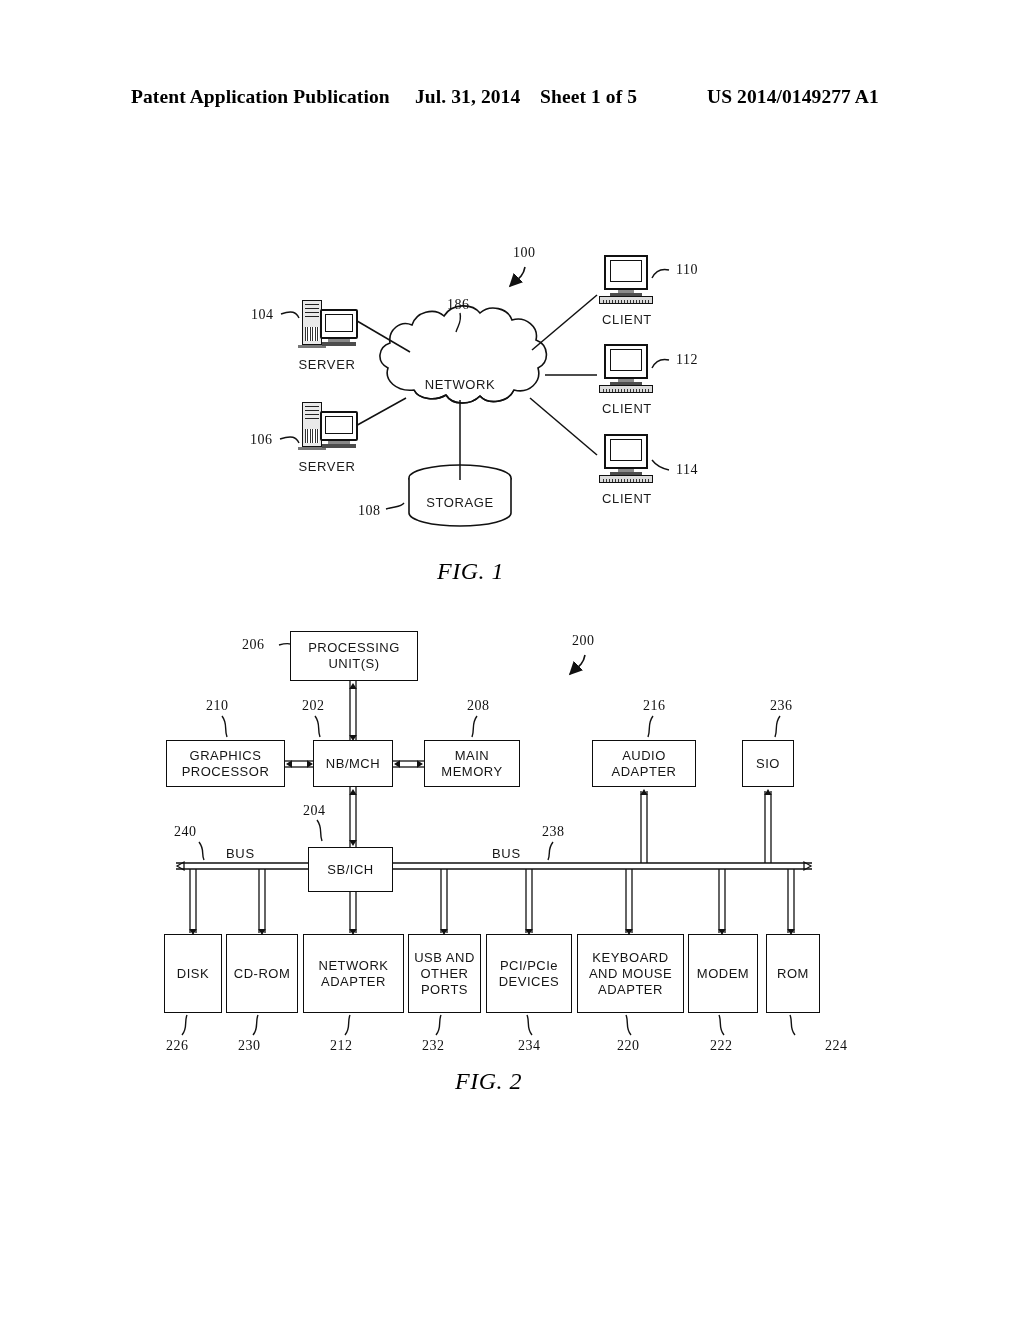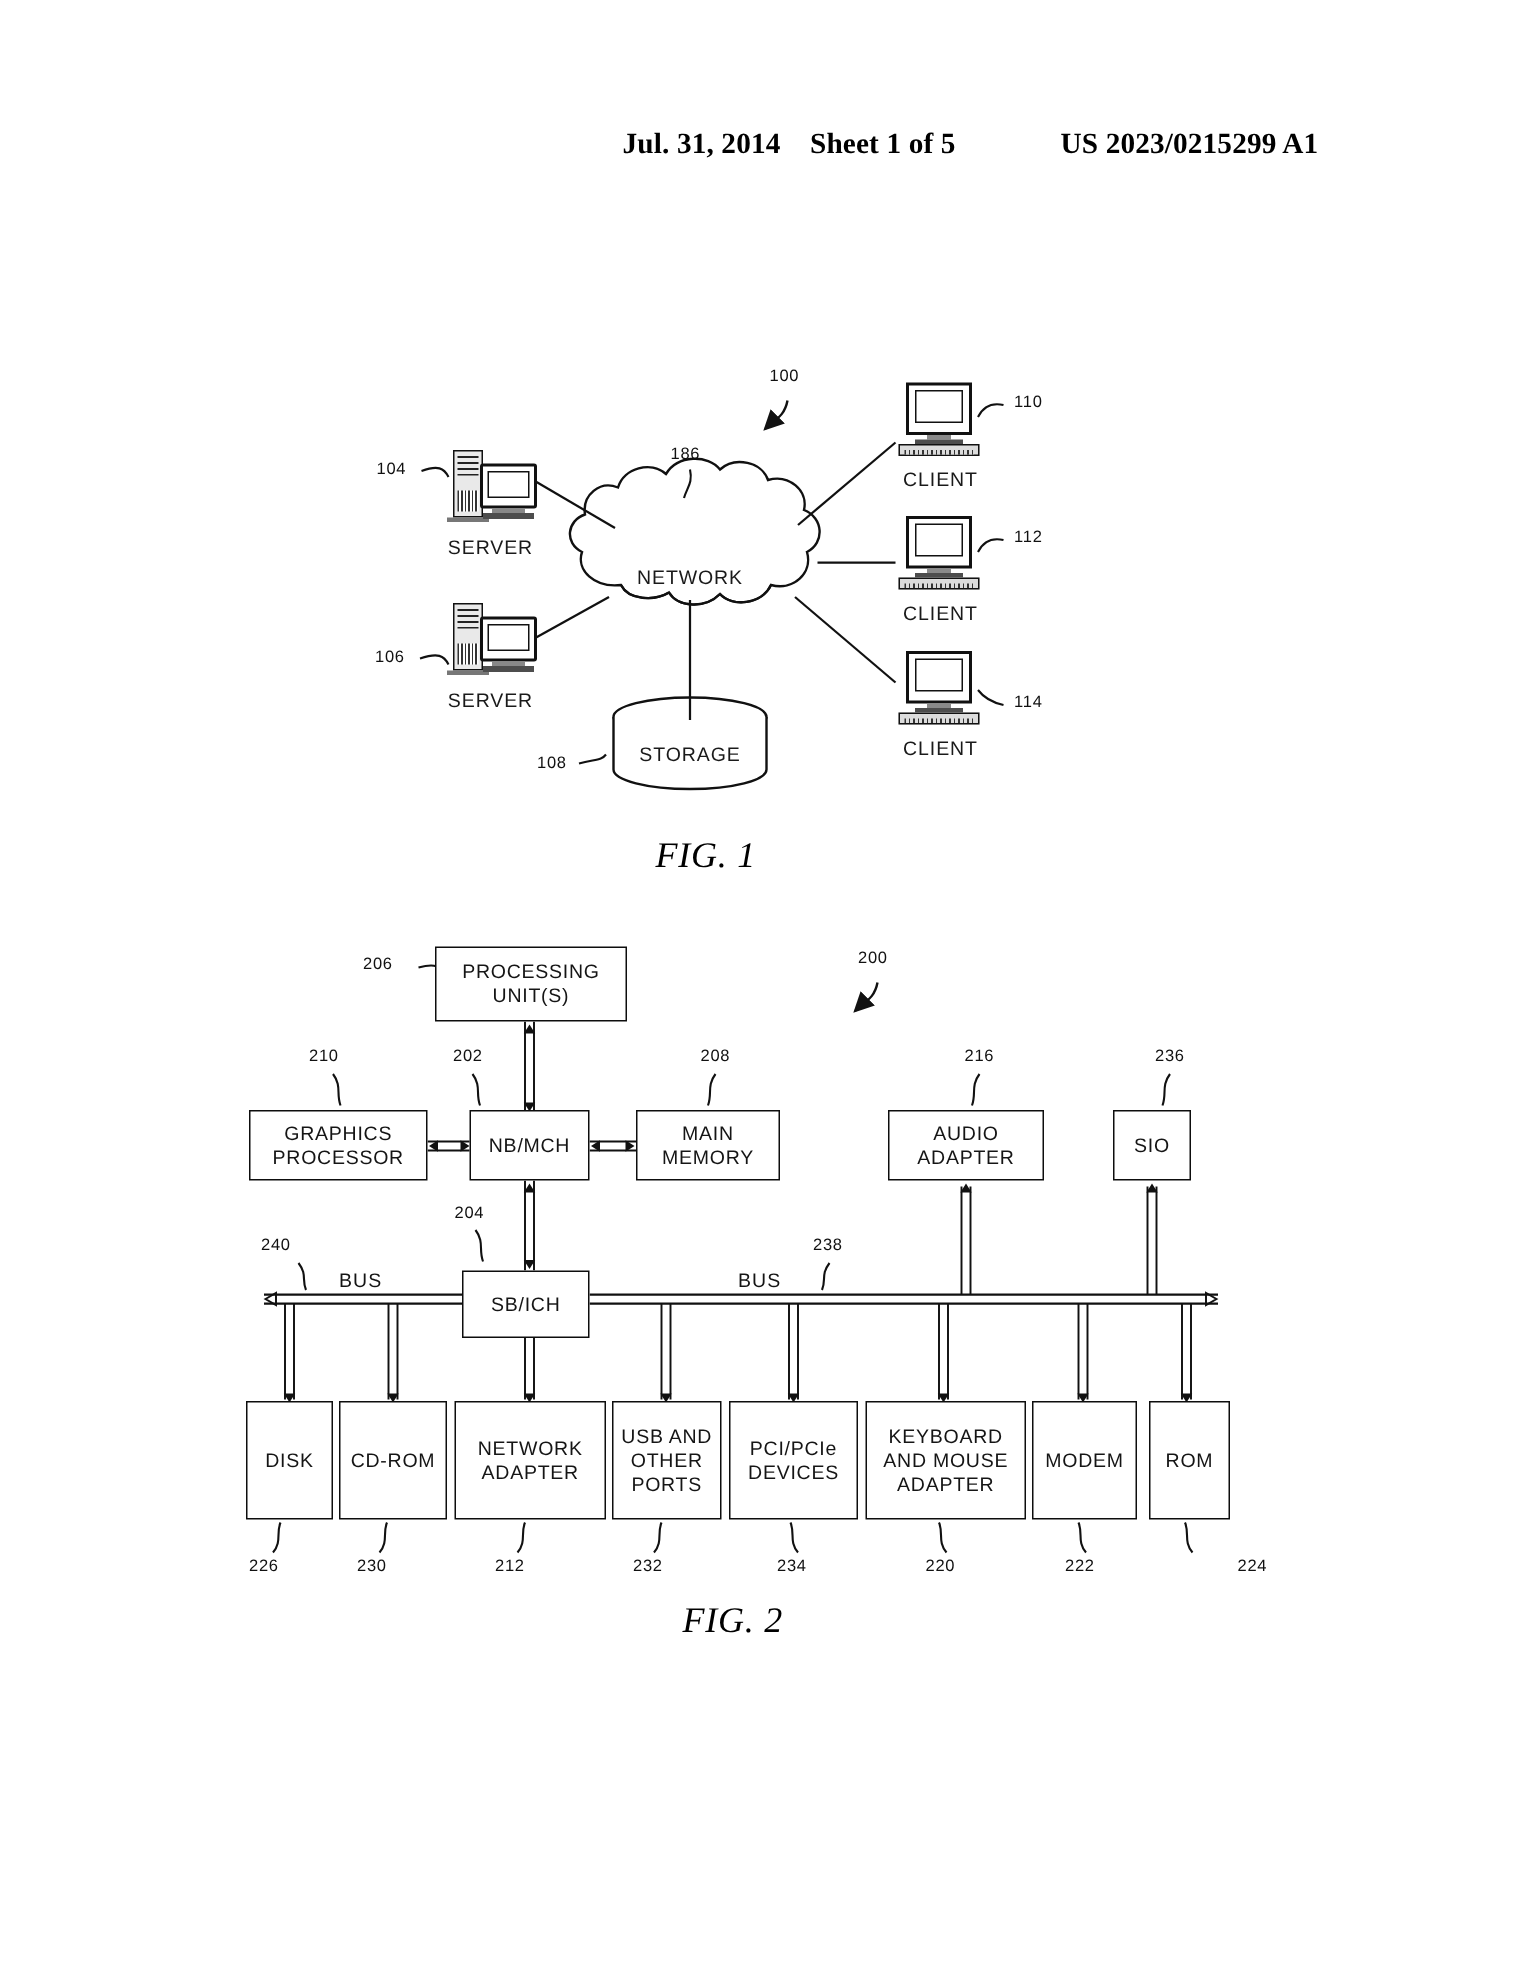--- a/index.html
+++ b/index.html
@@ -58,22 +58,22 @@
     position: absolute;
     font-family: "Liberation Sans", sans-serif;
     font-size: 13px;
     letter-spacing: 0.6px;
     text-align: center;
     white-space: nowrap;
     color: #1a1a1a;
   }
   .ref-num {
     position: absolute;
-    font-family: Liberation Sans, sans-serif;
-    font-size: 11px;
+    font-family: Liberation Serif, serif;
+    font-size: 14px;
     letter-spacing: 0.5px;
     white-space: nowrap;
     color: #111;
   }
 
   
   .icon-server {
     position: absolute;
     width: 62px;
     height: 50px;
@@ -176,23 +176,24 @@
     font-family: "Liberation Sans", sans-serif;
     font-size: 13px;
     letter-spacing: 0.7px;
     color: #151515;
   }
 </style>
 </head>
 <body>
 
 <div id="pub-header">
+  <span class="h-title">Patent Application Publication</span>
   <span class="h-date">Jul. 31, 2014</span>
   <span class="h-sheet">Sheet 1 of 5</span>
-  <span class="h-num">US 2023/0215299 A1</span>
+  <span class="h-num">US 2014/0149277 A1</span>
 </div>
 
 <svg class="fig-canvas" width="1024" height="1320" viewBox="0 0 1024 1320" xmlns="http://www.w3.org/2000/svg">
   <defs>
     <marker id="solidArrow" markerWidth="9" markerHeight="9" refX="7.5" refY="4.2" orient="auto">
       <path d="M0,0 L8.5,4.2 L0,8.4 z" fill="#111"></path>
     </marker>
     <marker id="openArrowR" markerWidth="10" markerHeight="10" refX="8.5" refY="5" orient="auto">
       <path d="M1,1 L9,5 L1,9" fill="none" stroke="#111" stroke-width="1.2"></path>
     </marker>

